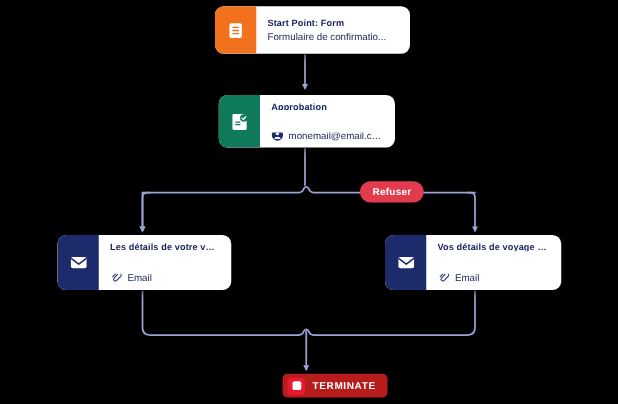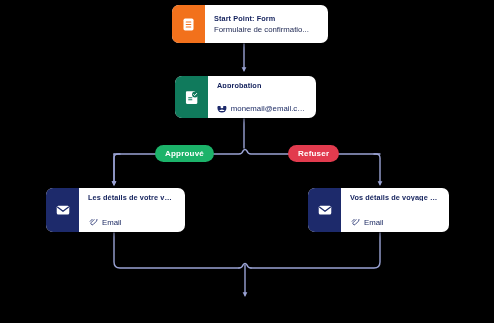--- a/index.html
+++ b/index.html
@@ -221,23 +221,20 @@
         <svg class="glyph" width="10" height="10" viewBox="0 0 24 24">
           <circle cx="12" cy="12" r="11" fill="#1d2a6b"></circle>
           <circle cx="12" cy="9.3" r="3.4" fill="#ffffff"></circle>
           <path d="M5.2,19.6 a7.2,6 0 0 1 13.6,0 z" fill="#ffffff"></path>
         </svg>
         <span class="sub-text">monemail@email.com</span>
       </div>
     </div>
   </div>
 
-  <div class="branch-pill" id="pill-approved">
-    <span>Approuvé</span>
-  </div>
   <div class="branch-pill" id="pill-refused">
     <span>Refuser</span>
   </div>
 
   <div class="node" id="node-email-app">
     <div class="node-icon">
       <svg class="glyph" width="16" height="16" viewBox="0 0 24 24">
         <rect x="2.6" y="5.5" width="18.8" height="13.4" rx="2.4" fill="#ffffff"></rect>
         <path d="M3.6,7.6 L12,14 L20.4,7.6" stroke="#1d2a6b" stroke-width="1.9" fill="none" stroke-linecap="round" stroke-linejoin="round"></path>
       </svg>
@@ -264,14 +261,20 @@
       <div class="node-title">Vos détails de voyage ont été...</div>
       <div class="node-sub">
         <svg class="glyph" width="10" height="10" viewBox="0 0 24 24">
           <path d="M14.6,6.2 L7.8,13 a3.4,3.4 0 0 0 4.8,4.8 l7.3,-7.3 a5.2,5.2 0 0 0 -7.4,-7.4 l-7.3,7.3" stroke="#1d2a6b" stroke-width="2" fill="none" stroke-linecap="round" stroke-linejoin="round"></path>
         </svg>
         <span class="sub-text">Email</span>
       </div>
     </div>
   </div>
 
+  <div id="node-terminate">
+    <span class="term-icon">
+        <i></i>
+      </span>
+    <span class="term-label">TERMINATE</span>
+  </div>
 
 </div>
 
 </body></html>

